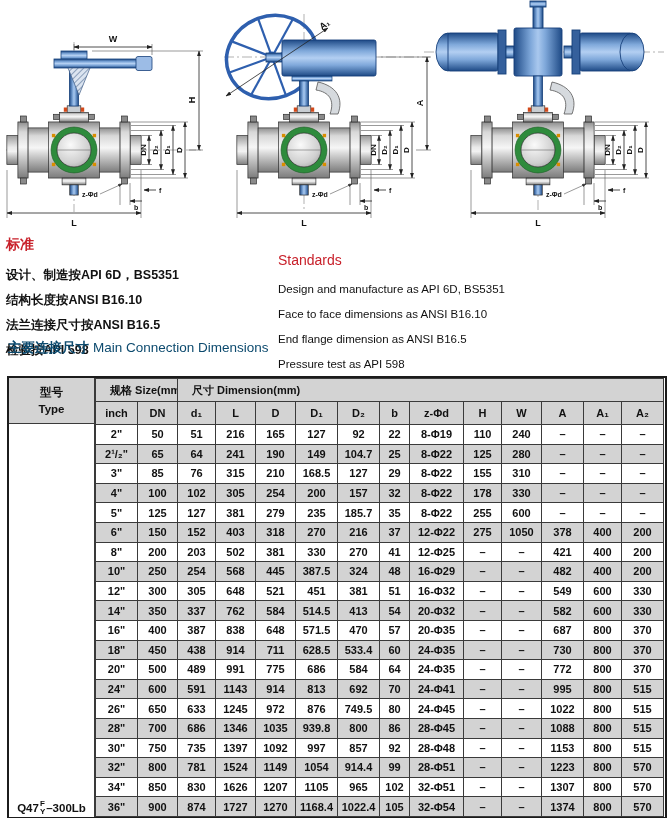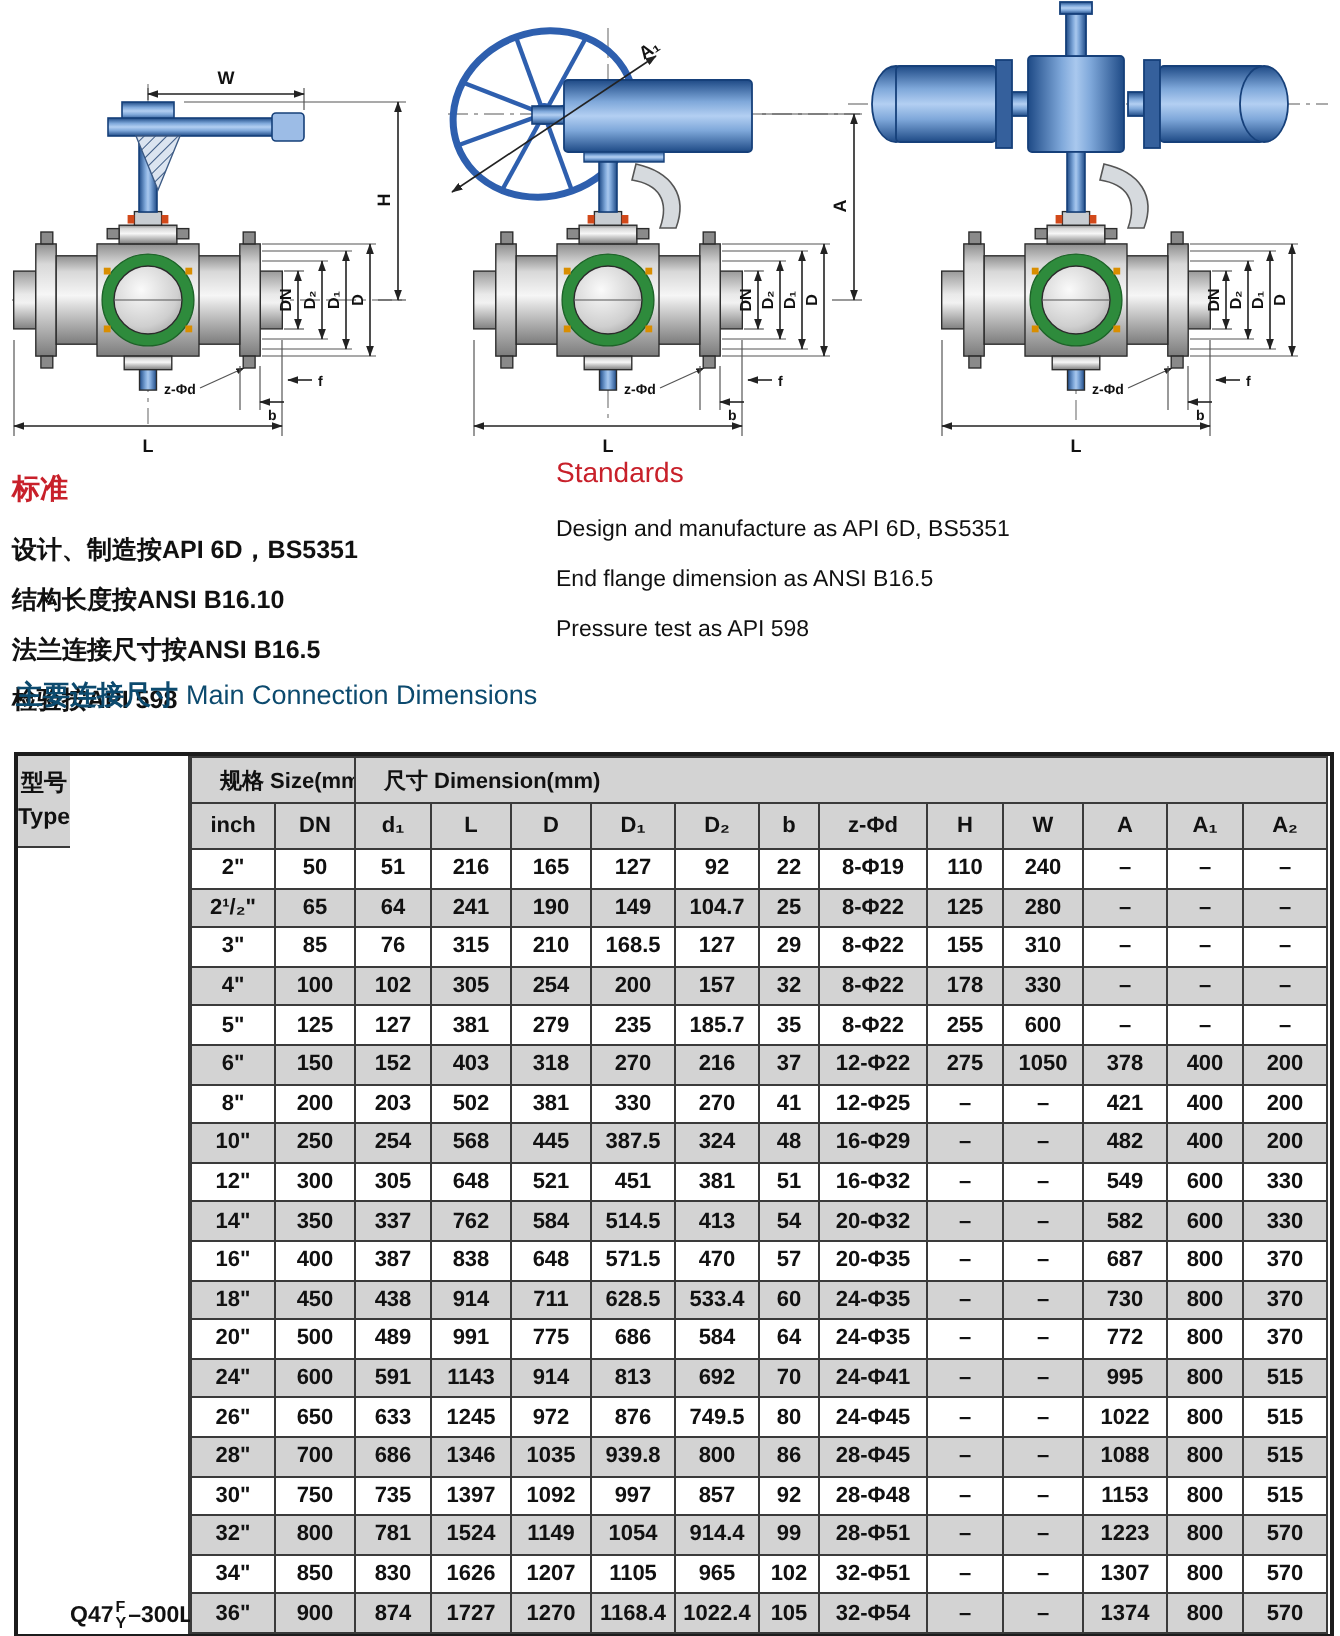--- a/index.html
+++ b/index.html
@@ -10,34 +10,34 @@
   .drawings{position:absolute;top:0;left:0;width:670px;height:230px;}
   .drawings svg{position:absolute;top:0;}
   svg text{font:700 8px "Liberation Sans","DejaVu Sans",sans-serif;fill:#111;}
   svg text.lbl9{font-size:9px;}
   .cl{stroke:#909090;stroke-width:0.7;stroke-dasharray:10 3 2 3;fill:none;}
   .ext{stroke:#555;stroke-width:0.6;fill:none;}
   .dim{stroke:#222;stroke-width:0.8;fill:none;}
 
   
   .standards-cn{position:absolute;top:236px;left:6px;}
-  .standards-en{position:absolute;top:228px;left:278px;}
+  .standards-en{position:absolute;top:252px;left:278px;}
   .std-title{font-size:14px;font-weight:700;margin-bottom:9px;}
   .standards-cn .std-title,.standards-en .std-title{color:#c8202a;}
   .standards-en .std-title{font-weight:400;}
   .std-line-cn{font-size:12.5px;font-weight:700;line-height:25px;}
   .std-line-en{font-size:11.5px;font-weight:400;line-height:25px;}
 
   .section-title{position:absolute;top:339px;left:8px;color:#0c4a6e;font-size:13.5px;font-weight:700;}
   .section-title .en{font-weight:400;margin-left:4px;}
 
   
   .dims-table{position:absolute;top:376px;left:7px;width:656px;border:2px solid #1c1c1c;
               display:flex;background:#fff;}
-  .type-col{width:85px;min-width:85px;border-right:1px solid #3a3a3a;display:flex;flex-direction:row;}
+  .type-col{width:85px;min-width:85px;border-right:1px solid #3a3a3a;display:flex;flex-direction:column;}
   .type-head{height:45px;background:#d3d3d3;border-bottom:1px solid #3a3a3a;
              display:flex;flex-direction:column;align-items:center;justify-content:center;
              font-weight:700;font-size:11.5px;line-height:1.45;}
   .type-body{flex:1;display:flex;align-items:flex-end;justify-content:center;
              font-weight:700;font-size:11.5px;}
   .model{display:inline-flex;align-items:center;white-space:nowrap;}
   .stack{display:inline-flex;flex-direction:column;font-size:8px;line-height:1.05;margin:0 1px;font-weight:700;}
   table.dims{border-collapse:collapse;table-layout:fixed;width:569px;font-size:11px;font-weight:700;}
   table.dims th,table.dims td{border:1px solid #3a3a3a;text-align:center;padding:0 1px;
              overflow:hidden;white-space:nowrap;}
@@ -287,20 +287,21 @@
   <div class="standards-cn">
     <div class="std-title">标准</div>
     <div class="std-line-cn">设计、制造按API 6D，BS5351</div>
     <div class="std-line-cn">结构长度按ANSI B16.10</div>
     <div class="std-line-cn">法兰连接尺寸按ANSI B16.5</div>
     <div class="std-line-cn">检验按API 598</div>
   </div>
   <div class="standards-en">
     <div class="std-title">Standards</div>
     <div class="std-line-en">Design and manufacture as API 6D, BS5351</div>
+    <div class="std-line-en">Face to face dimensions as ANSI B16.10</div>
     <div class="std-line-en">End flange dimension as ANSI B16.5</div>
     <div class="std-line-en">Pressure test as API 598</div>
   </div>
 
   <div class="section-title">
     <span>主要连接尺寸</span><span class="en">Main Connection Dimensions</span>
   </div>
 
   <div class="dims-table">
     <div class="type-col">

